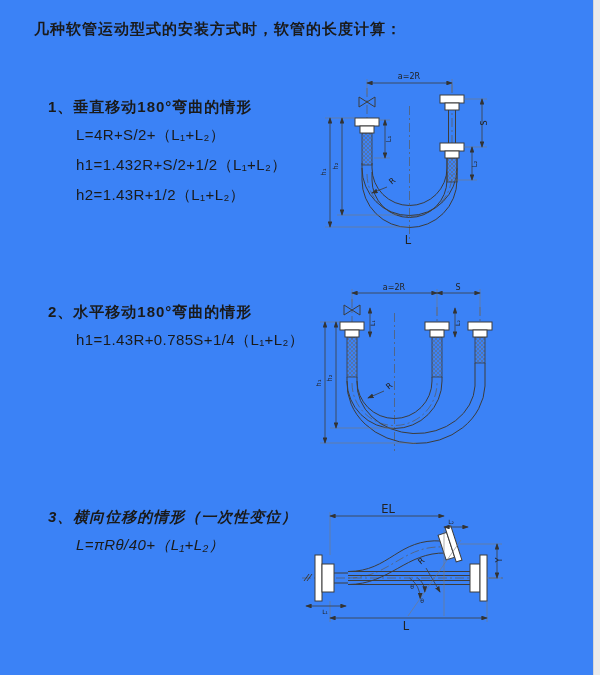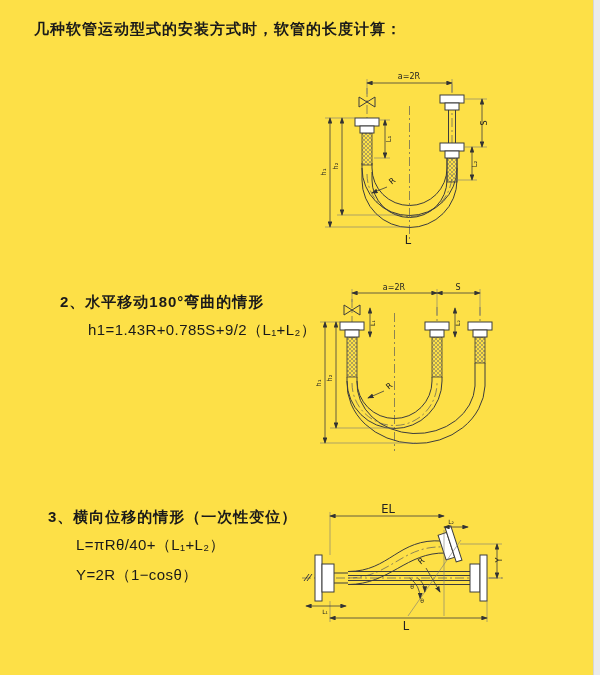--- a/index.html
+++ b/index.html
@@ -1,51 +1,56 @@
 <!DOCTYPE html>
 <html><head>
 <meta charset="utf-8">
 <style>
   html,body{margin:0;padding:0;background:#fff;}
-  #page{position:relative;width:600px;height:675px;background:#fde047;overflow:hidden;
+  #page{position:relative;width:600px;height:675px;background:#3b82f6;overflow:hidden;
         font-family:"Liberation Sans","DejaVu Sans",sans-serif;color:#1a1a1a;}
   .scan-edge{position:absolute;top:0;right:0;width:6px;height:675px;background:#ebebeb;border-left:1px solid #d6d6d6;}
   #title{position:absolute;left:34px;top:20px;font-size:15px;font-weight:bold;letter-spacing:1px;}
   .sec-text{position:absolute;left:48px;}
   .sec-heading{font-size:15px;font-weight:bold;letter-spacing:1px;margin:0 0 9px 0;}
   .formula{font-size:15px;margin:0 0 11px 28px;letter-spacing:0.4px;white-space:nowrap;}
-  #sec1{top:98px;} #sec2{top:293px;margin-left:12px;} #sec3{top:508px;}
+  #sec1{top:98px;} #sec2{top:303px;} #sec3{top:508px;font-style:italic;}
   svg.diag{position:absolute;}
   svg .hose{stroke:#3c3c3c;stroke-width:1;fill:none;}
   svg .dim{stroke:#3c3c3c;stroke-width:0.8;fill:none;}
   svg .ext{stroke:#787878;stroke-width:0.6;fill:none;}
   svg .cl{stroke:#5a5a5a;stroke-width:0.7;fill:none;stroke-dasharray:9 3 2 3;}
   svg .fit{fill:#fff;stroke:#3c3c3c;stroke-width:1;}
   svg .brd{stroke:#3c3c3c;stroke-width:0.8;}
   svg text{fill:#222;font-family:"DejaVu Sans","Liberation Sans",sans-serif;}
   .t6{font-size:6px;} .t7{font-size:7px;} .t8{font-size:8px;} .t11{font-size:11.5px;}
 </style>
 </head>
 <body>
 
 <div id="page">
   <div class="scan-edge"></div>
 
   <div id="title">几种软管运动型式的安装方式时，软管的长度计算：</div>
 
+  <div id="sec1" class="sec-text">
+    <div class="sec-heading">1、垂直移动180°弯曲的情形</div>
+    <div class="formula">L=4R+S/2+（L₁+L₂）</div>
+    <div class="formula">h1=1.432R+S/2+1/2（L₁+L₂）</div>
+    <div class="formula">h2=1.43R+1/2（L₁+L₂）</div>
+  </div>
 
   <div id="sec2" class="sec-text">
     <div class="sec-heading">2、水平移动180°弯曲的情形</div>
-    <div class="formula">h1=1.43R+0.785S+9/2（L₁+L₂）</div>
+    <div class="formula">h1=1.43R+0.785S+1/4（L₁+L₂）</div>
   </div>
 
   <div id="sec3" class="sec-text">
     <div class="sec-heading">3、横向位移的情形（一次性变位）</div>
     <div class="formula">L=πRθ/40+（L₁+L₂）</div>
-    <div class="formula">Y=2R（1−cosθ）</div>
   </div>
 
   <svg class="diag" style="left:312px;top:68px;width:278px;height:180px" viewBox="0 0 278 180">
     <defs>
       <pattern id="br1" width="4" height="4" patternUnits="userSpaceOnUse">
         <path d="M0,4 L4,0 M0,0 L4,4" stroke="#666" stroke-width="0.5"></path>
       </pattern>
       <marker id="ar1" markerWidth="8" markerHeight="6" refX="7" refY="3" orient="auto-start-reverse">
         <path d="M0,0 L8,3 L0,6 Z" fill="#333"></path>
       </marker>

